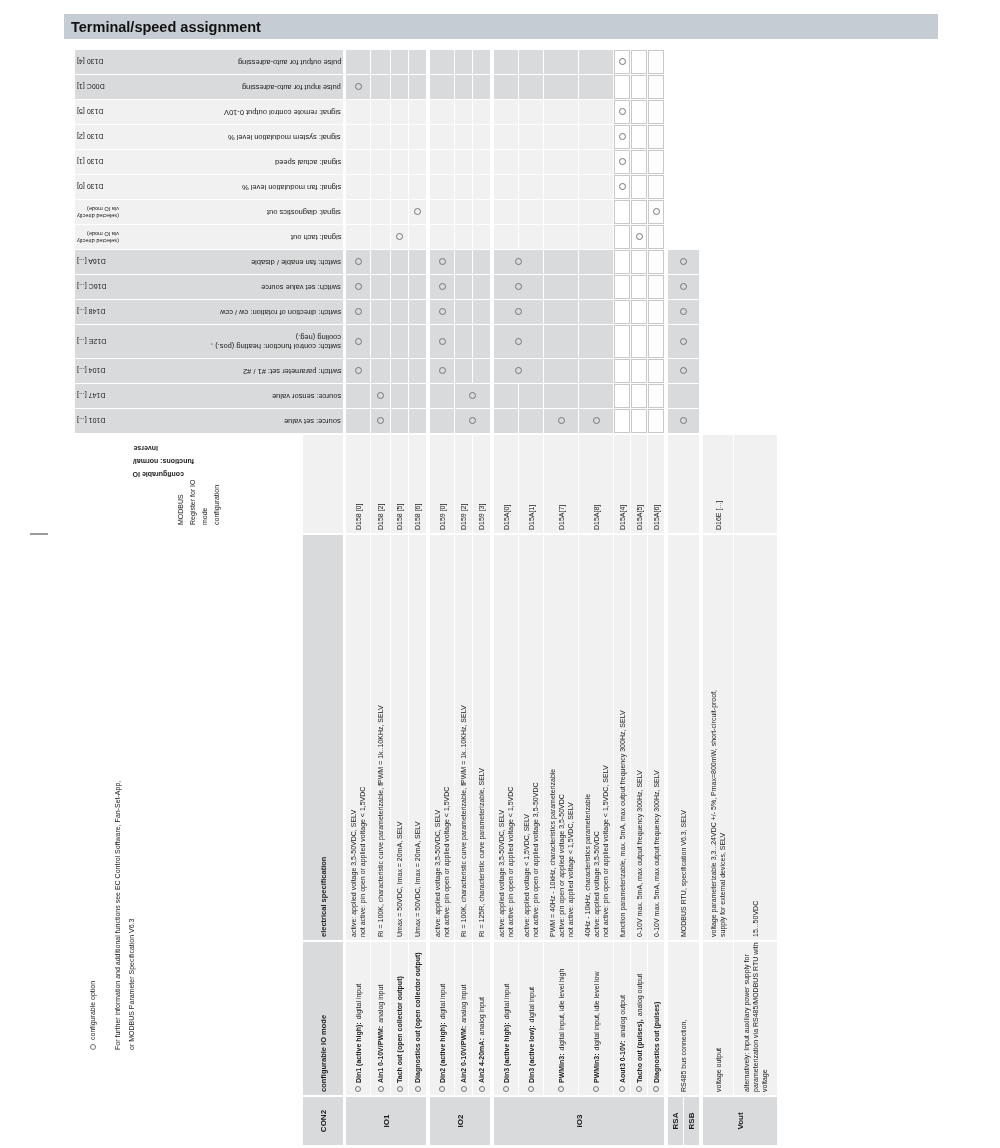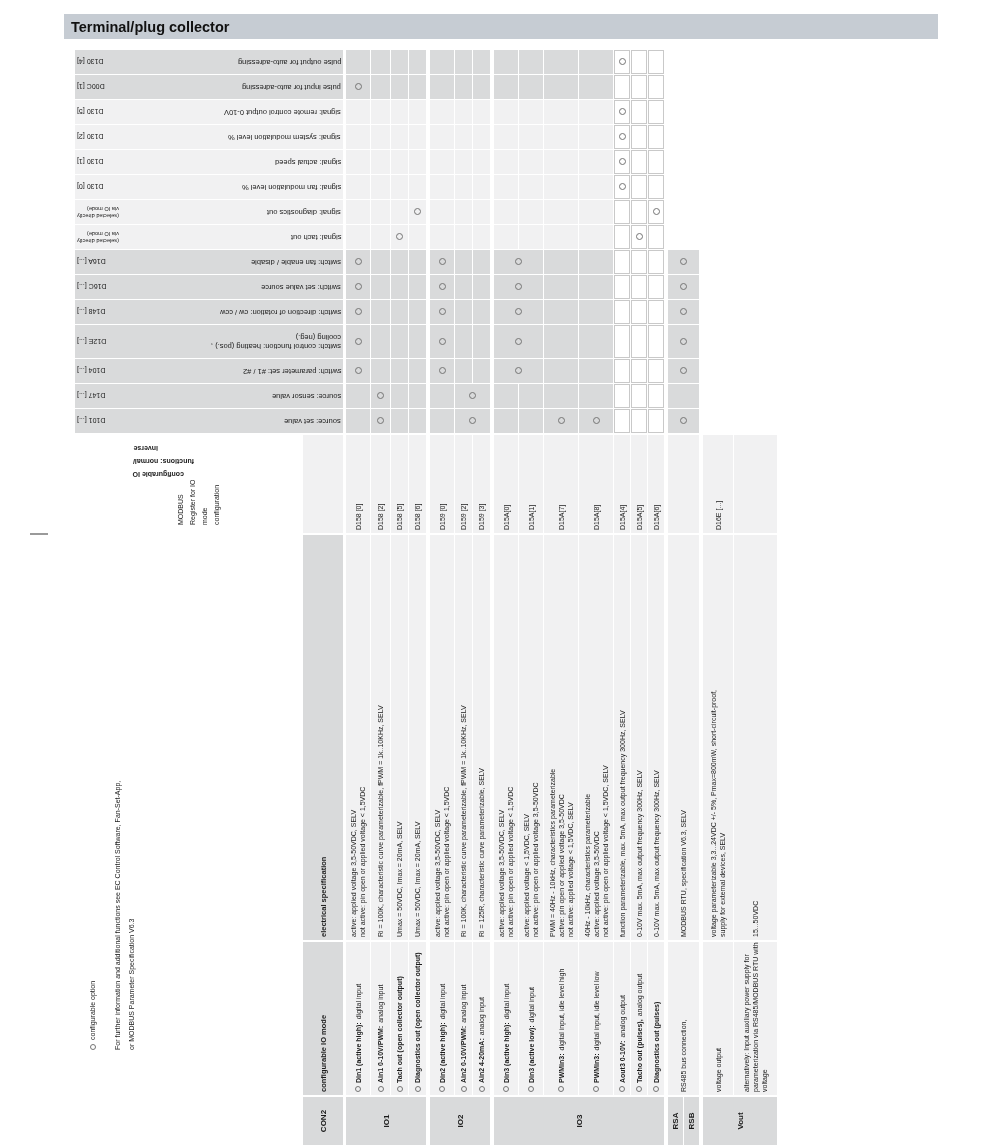--- a/index.html
+++ b/index.html
@@ -44,21 +44,21 @@
   .groupcell{display:flex;align-items:center;justify-content:center;font-weight:bold;
        font-size:8px;flex-direction:column;}
   .groupcell .half{flex:1;display:flex;align-items:center;justify-content:center;width:100%;}
   .groupcell .half + .half{border-top:1px solid #ffffff;}
   .mcell{display:flex;align-items:center;justify-content:center;}
 </style>
 </head>
 <body>
 
 <div class="titlebar">
-  <span>Terminal/plug collector</span>
+  <span>Terminal/speed assignment</span>
 </div>
 <div class="fold"></div>
 
 <div class="canvas" id="cv">
   <div class="abs legend">
     <span class="ring small"></span>
     <span>configurable option</span>
   </div>
   <div class="abs notes">
     <div>For further information and additional functions see EC Control Software, Fan-Set-App,</div>

